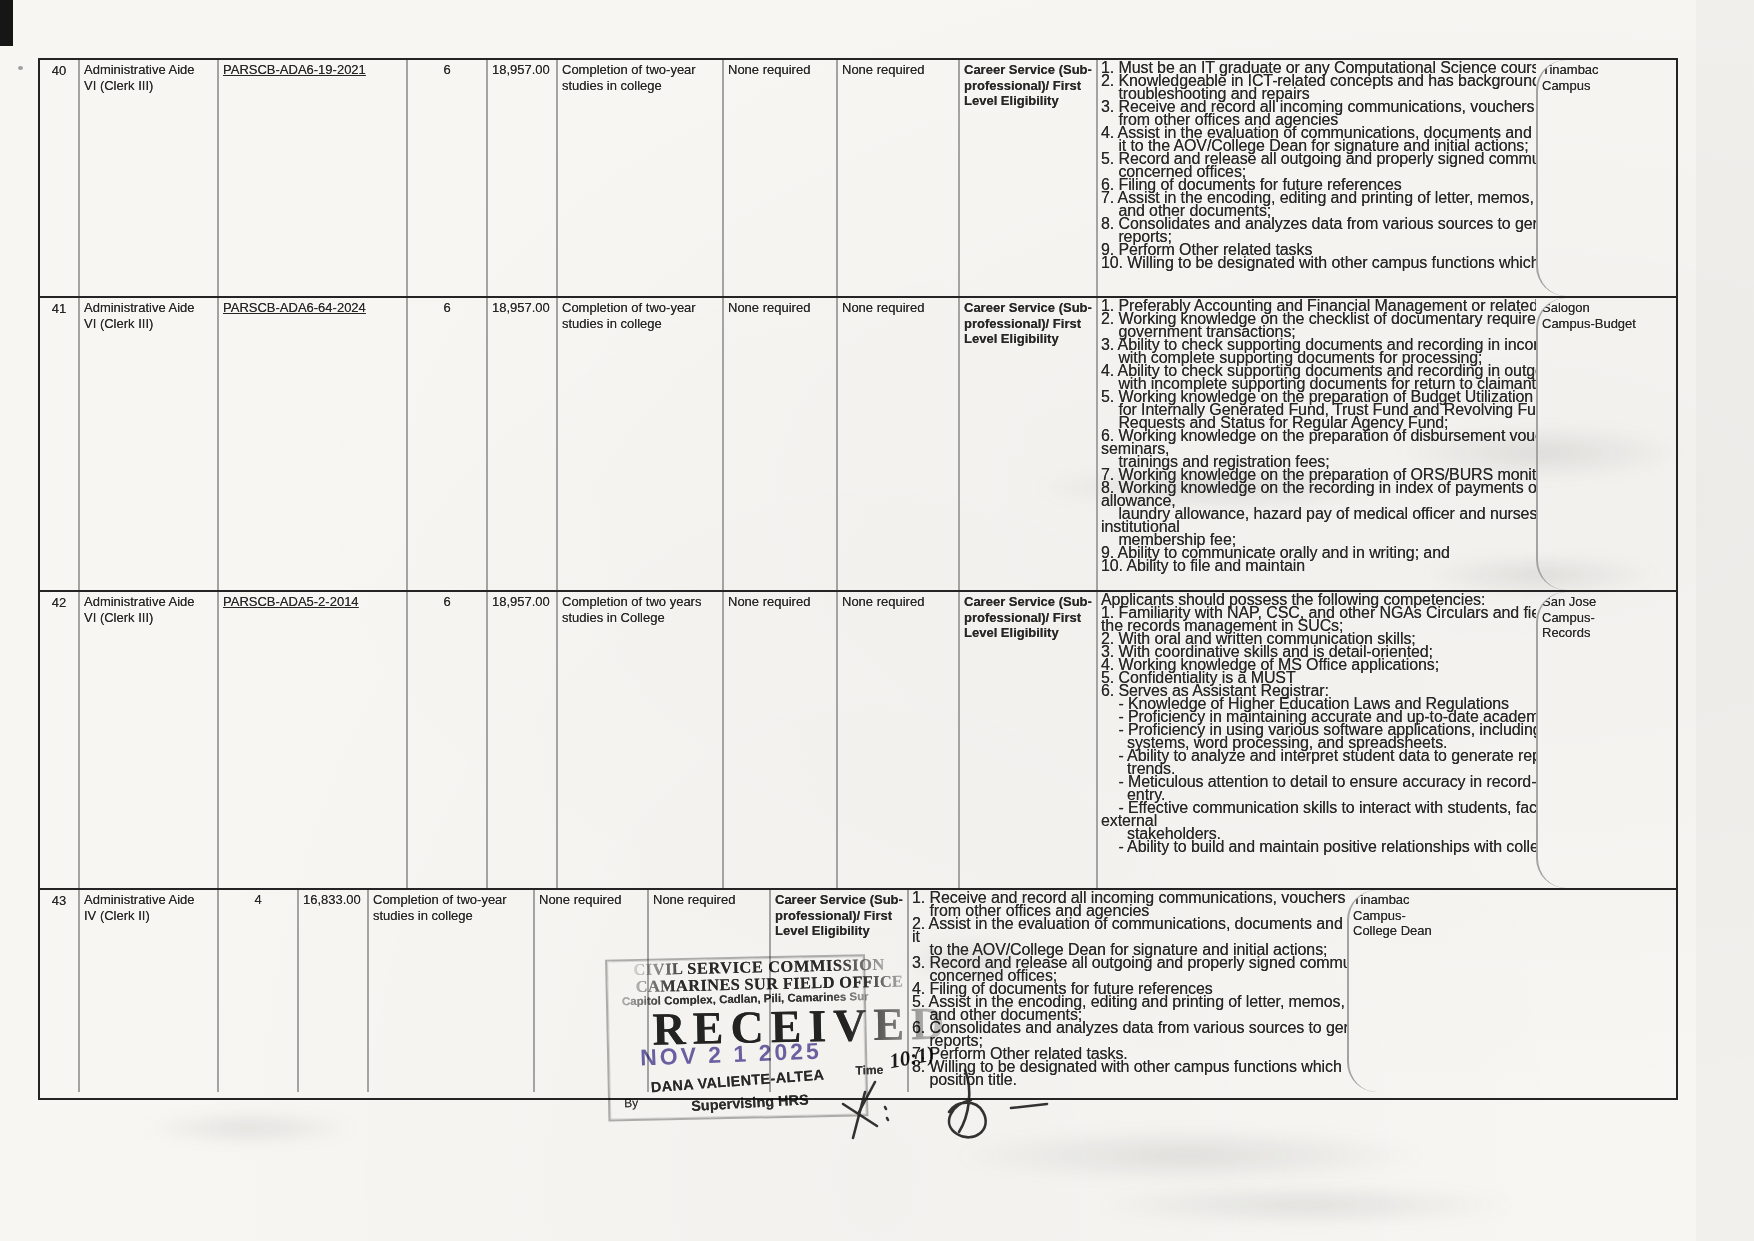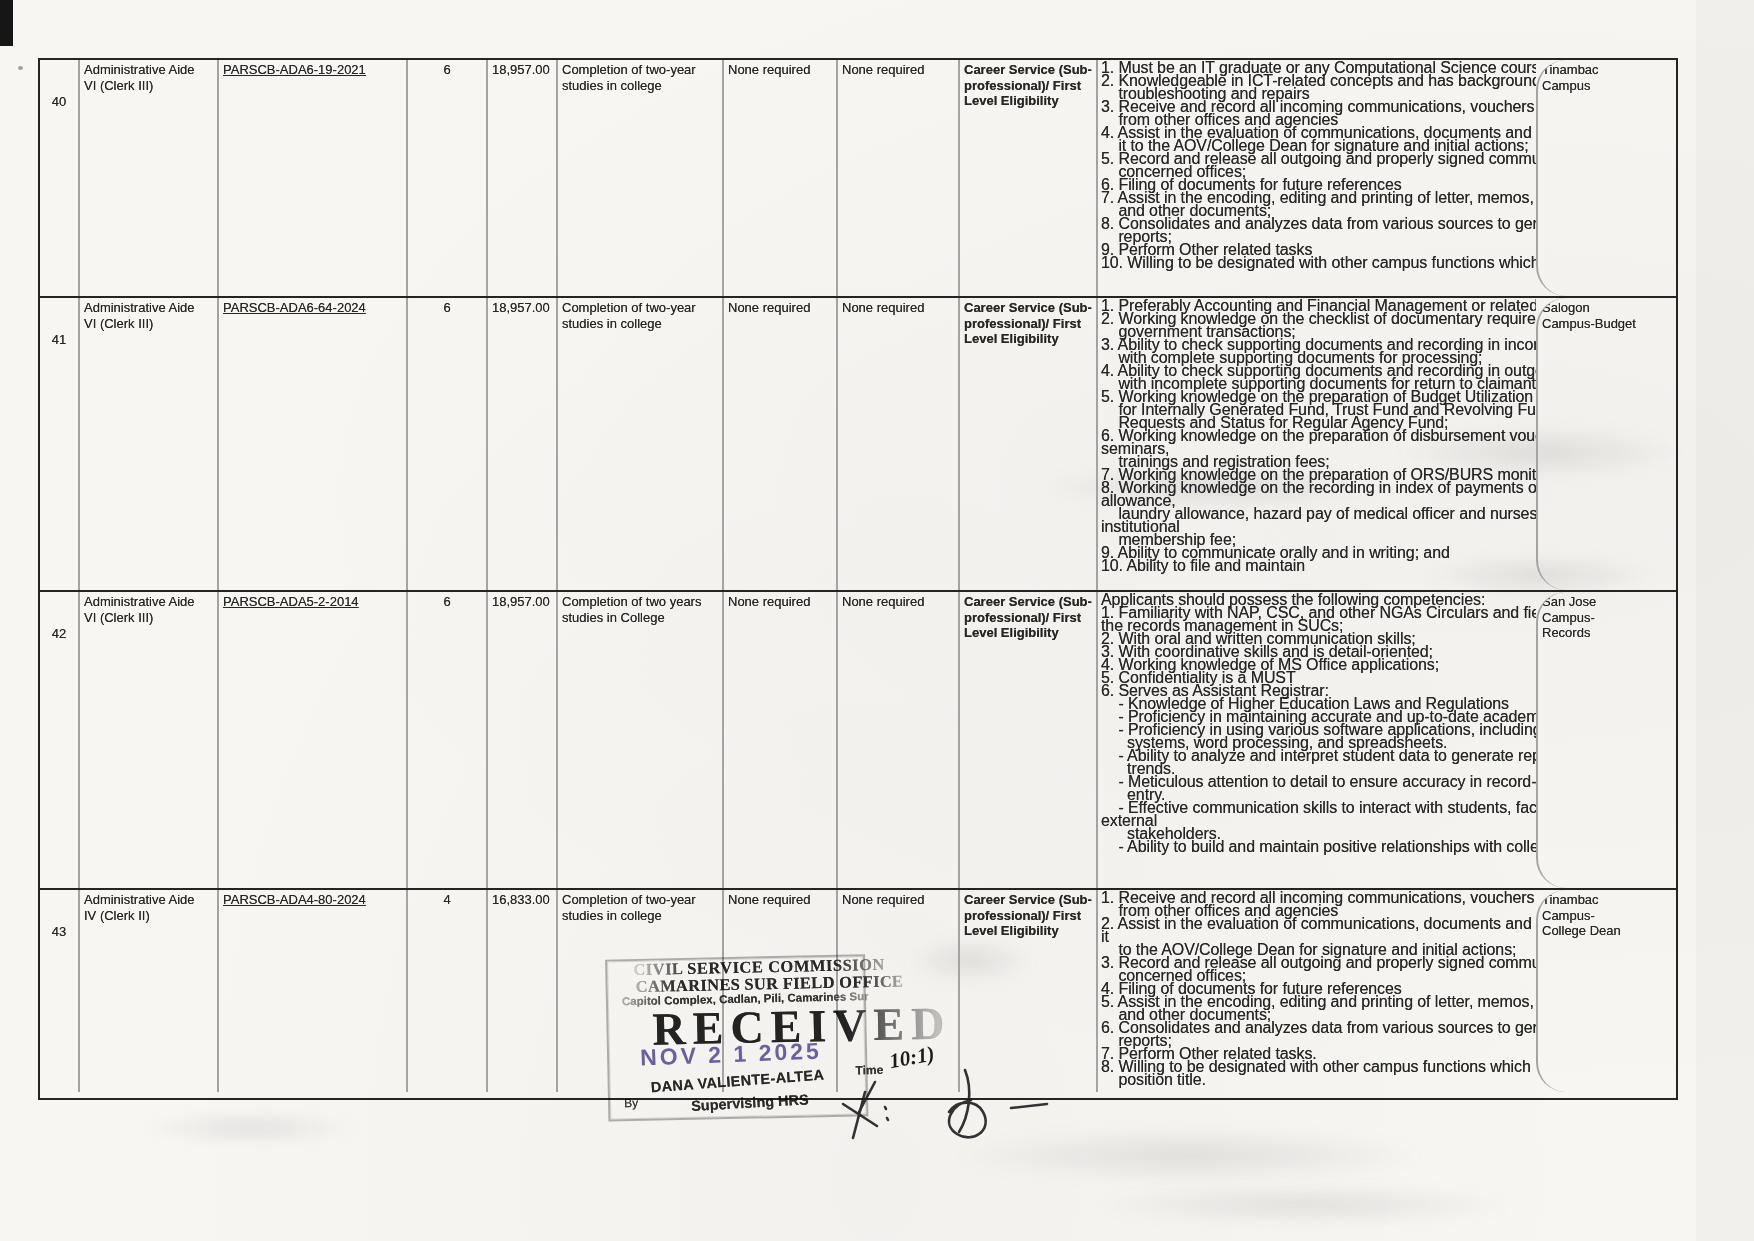--- a/index.html
+++ b/index.html
@@ -25,21 +25,21 @@
   .row{ display:flex; box-sizing:border-box; border-top:2px solid #242424; }
   .row:first-child{ border-top:none; }
   .row:nth-child(1){ height:236px; }
   .row:nth-child(2){ height:294px; }
   .row:nth-child(3){ height:298px; }
   .row:nth-child(4){ height:204px; }
   .cell{
     box-sizing:border-box; border-left:2px solid #a3a3a3; padding:2px 4px;
     font-size:13px; line-height:15.5px; overflow:hidden; white-space:pre-line;
   }
-  .cell:first-child{ border-left:none;margin-top:31px; }
+  .cell:first-child{ border-left:none; }
   .c-no   { width:38px;  text-align:center; padding-top:3px;}
   .c-pos  { width:139px; }
   .c-item { width:189px; white-space:nowrap;text-decoration:underline; }
   .c-sg   { width:80px;  text-align:center; }
   .c-sal  { width:70px;  text-align:right; padding-right:11px; }
   .c-edu  { width:166px; }
   .c-trn  { width:114px; }
   .c-exp  { width:122px; }
   .c-eli  { width:138px; font-weight:bold; }
   .c-comp { width:440px; font-size:16px; line-height:13px; white-space:pre;
@@ -233,21 +233,20 @@
     - Ability to build and maintain positive relationships with colleagues and students.</div>
     <div class="cell c-place">San Jose
 Campus-
 Records</div>
   </div>
 
   <div class="row">
     <div class="cell c-no">43</div>
     <div class="cell c-pos">Administrative Aide
 IV (Clerk II)</div>
-    <div class="cell c-item">PARSCB-ADA4-80-2024</div>
     <div class="cell c-sg">4</div>
     <div class="cell c-sal">16,833.00</div>
     <div class="cell c-edu">Completion of two-year
 studies in college</div>
     <div class="cell c-trn">None required</div>
     <div class="cell c-exp">None required</div>
     <div class="cell c-eli">Career Service (Sub-
 professional)/ First
 Level Eligibility</div>
     <div class="cell c-comp">1. Receive and record all incoming communications, vouchers and other documents

